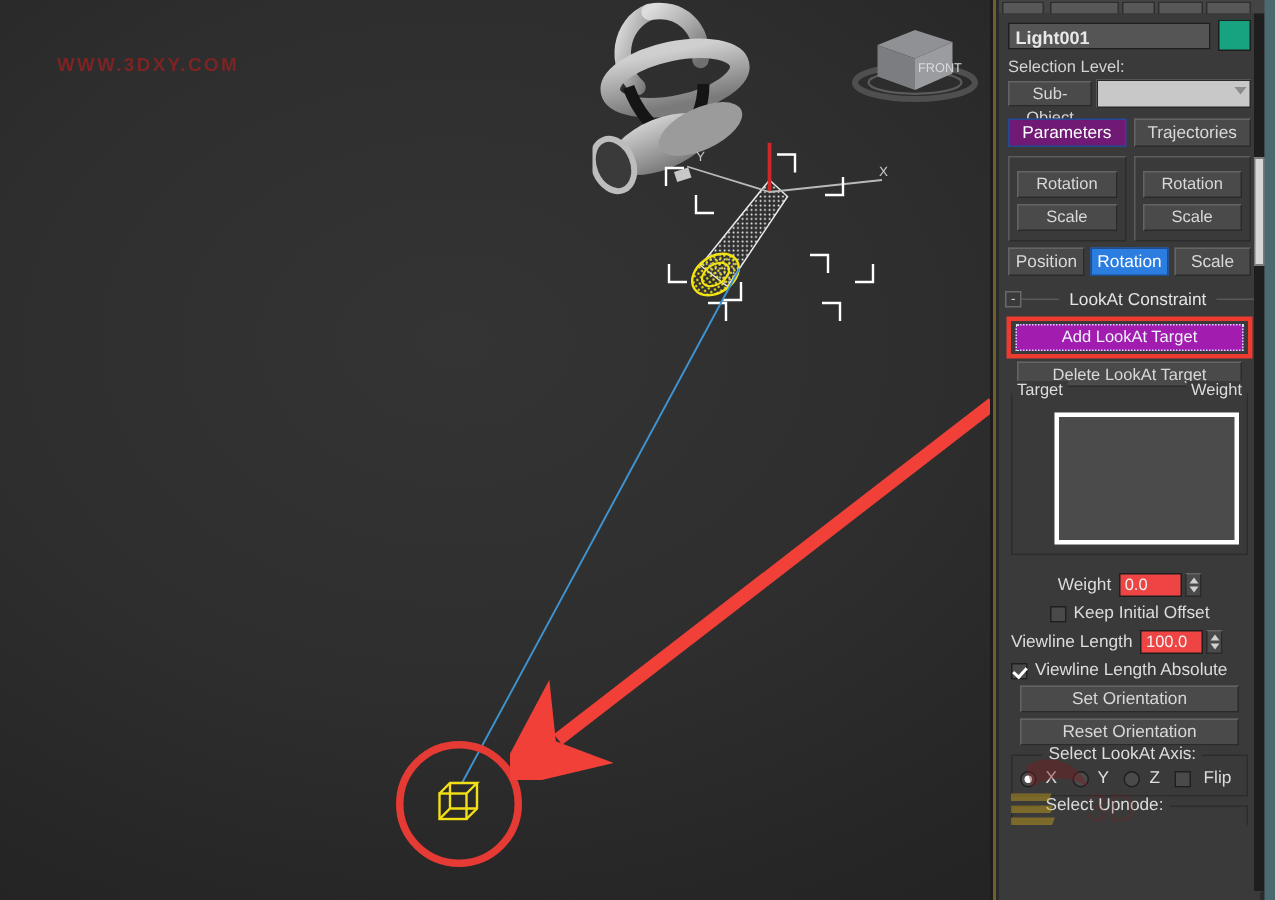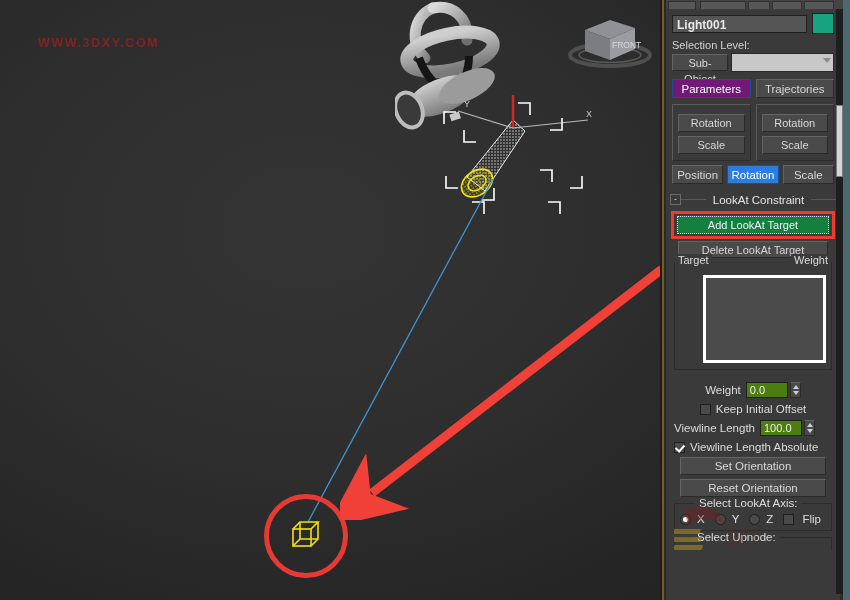--- a/index.html
+++ b/index.html
@@ -62,33 +62,33 @@
   .tri.unsel{background:#4a4a4a;border:1px solid #2a2a2a;border-top-color:#646464;border-left-color:#646464;color:#d8d8d8;}
 
   .rollhdr{display:flex;align-items:center;margin:8px 4px 0 4px;height:15px;}
   .rollminus{width:11px;height:11px;border:1px solid #6a6a6a;color:#d8d8d8;font-size:9px;
     line-height:9px;text-align:center;background:#3a3a3a;box-sizing:border-box;}
   .rollline{flex:1;height:1px;background:#585858;margin:0 0 0 0;}
   .rolltitle{color:#e4e4e4;font-size:11.5px;padding:0 7px;}
 
   .hl-wrap{margin:4px 5px 0 5px;border:3px solid #ee3b31;padding:2px 3px;}
   .hl-btn{height:18px;line-height:17px;font-size:11px;text-align:center;
-    background:#15803d;border:1px dotted #cfe0f5;color:#eef4fc;box-sizing:border-box;}
+    background:#a21caf;border:1px dotted #cfe0f5;color:#eef4fc;box-sizing:border-box;}
   .plainbtn{margin:2px 12px 0 12px;height:17px;line-height:16px;font-size:11px;text-align:center;}
 
   .targetgrp{margin:4px 8px 12px 8px;border:1px solid #2c2c2c;border-top:none;position:relative;padding-top:11px;padding-left:23px;}
   .tg-labels{position:absolute;top:-8px;left:0;right:0;display:flex;justify-content:space-between;}
   .tg-lbl{color:#dcdcdc;font-size:11px;background:#3a3a3a;padding:0 3px;}
   .tg-ruleL{position:absolute;top:-1px;left:0;width:4px;height:1px;background:#2c2c2c;}
   .listbox{margin:2px 5px 6px 5px;height:88px;background:#4b4b4b;border:3px solid #ffffff;box-sizing:border-box;}
 
   .fieldrow{display:flex;align-items:center;margin:5px 8px 0 8px;}
   .frlabel{color:#dcdcdc;font-size:11.5px;}
   .spin{display:flex;align-items:center;margin-left:5px;}
-  .spinfield{width:42px;height:16px;background:#4d7c0f;border:1px solid #1f1f1f;
+  .spinfield{width:42px;height:16px;background:#ef4444;border:1px solid #1f1f1f;
     color:#efefef;font-size:11px;line-height:15px;padding:0 3px;box-sizing:border-box;}
   .spinbtns{width:11px;height:16px;margin-left:2px;background:#4a4a4a;
     border:1px solid #2a2a2a;border-top-color:#646464;position:relative;box-sizing:border-box;}
   .spinbtns i{position:absolute;left:2px;width:0;height:0;border-left:3px solid transparent;border-right:3px solid transparent;}
   .spinbtns i.up{top:2px;border-bottom:4px solid #d0d0d0;}
   .spinbtns i.dn{bottom:2px;border-top:4px solid #d0d0d0;}
 
   .ckrow{display:flex;align-items:center;margin:5px 8px 0 8px;}
   .ckbox{width:11px;height:11px;background:#4a4a4a;border:1px solid #1f1f1f;margin-right:5px;
     position:relative;box-sizing:border-box;}

